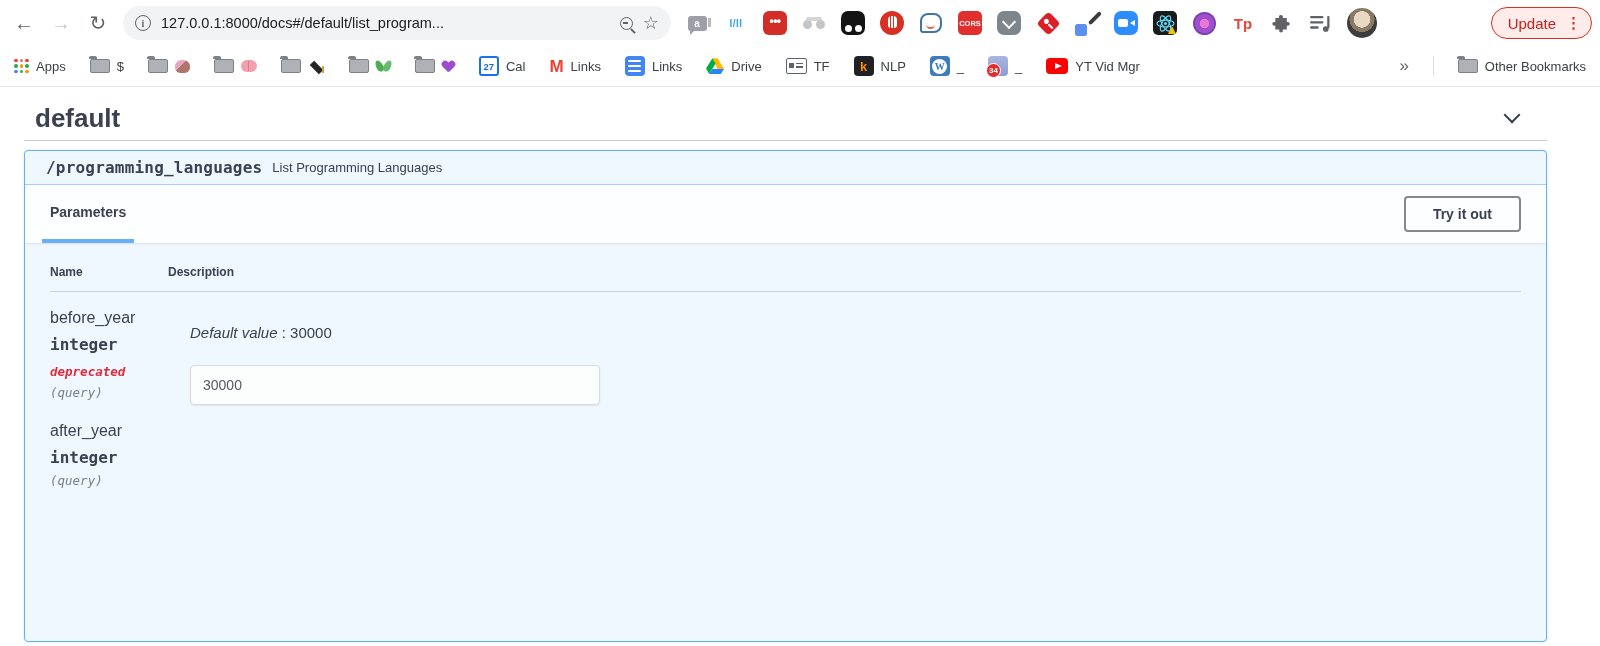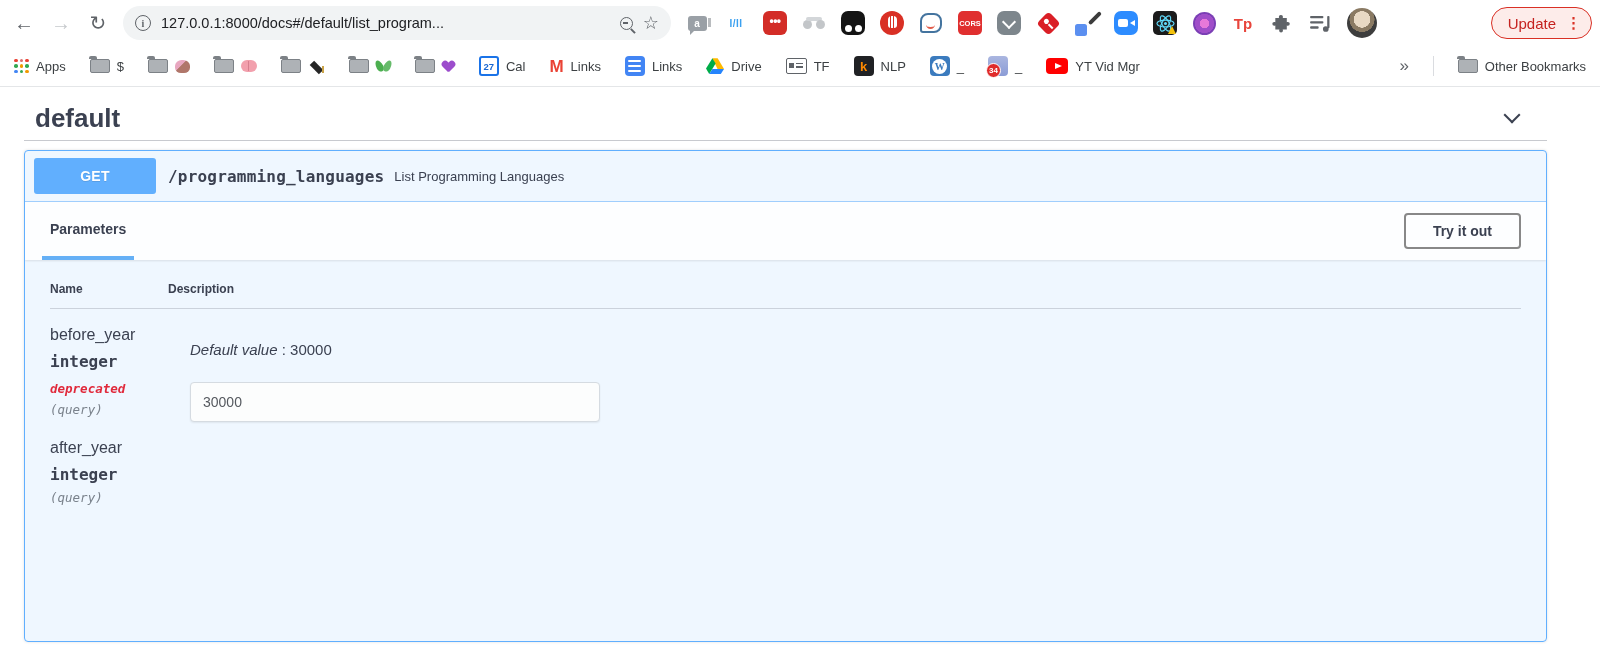--- a/index.html
+++ b/index.html
@@ -400,21 +400,20 @@
 
 <div>
   <div class="tag-row">
     <span class="tag-title">default</span>
     <span class="chev-down"></span>
   </div>
   <div class="tag-divider"></div>
 
   <div class="opblock">
     <div class="op-summary">
-      <span class="method-get">GET</span>
       <span class="op-path">/programming_languages</span>
       <span class="op-summary-text">List Programming Languages</span>
     </div>
 
     <div class="section-header">
       <div class="tab-parameters">Parameters</div>
       <button class="btn-try">Try it out</button>
     </div>
 
     <div class="op-body">

